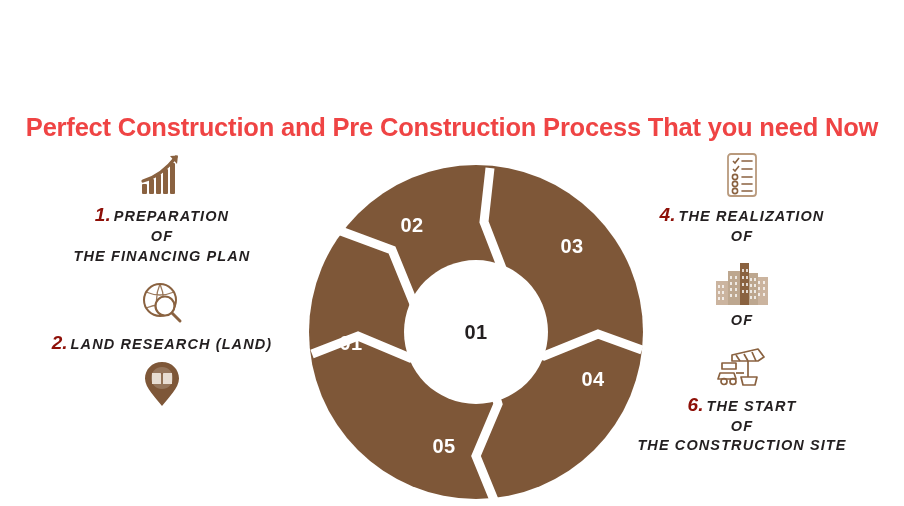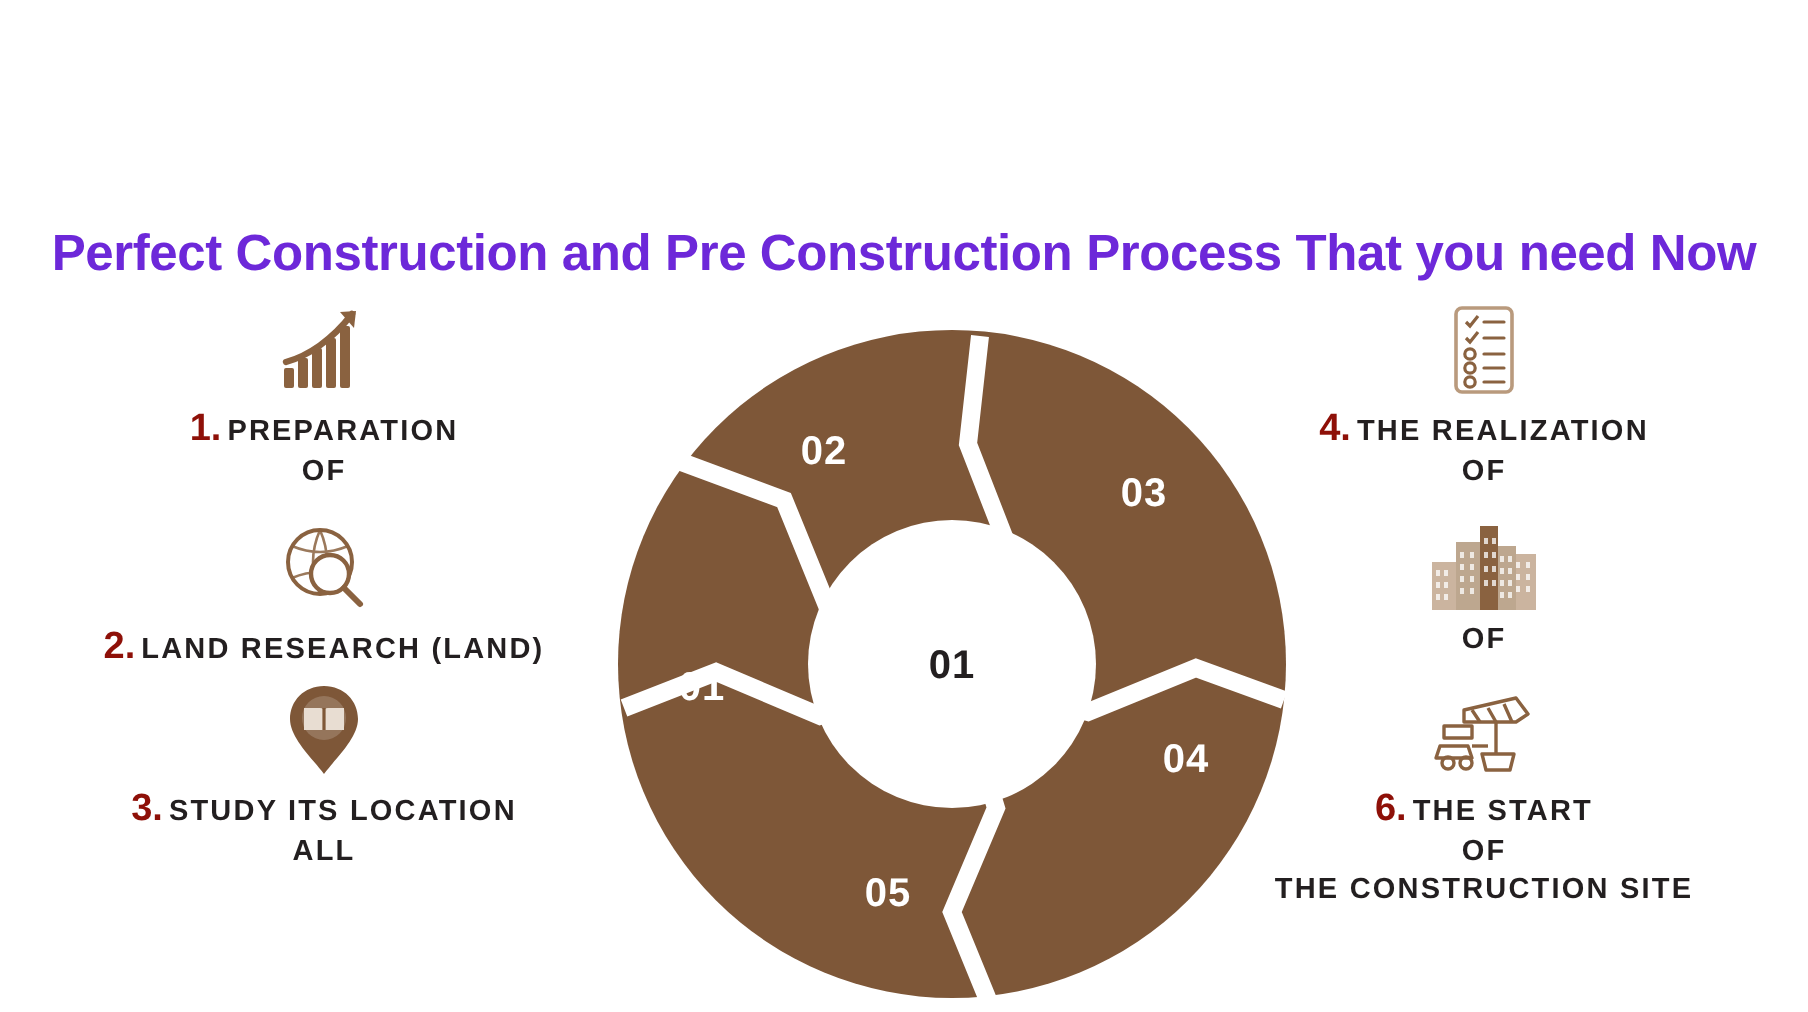--- a/index.html
+++ b/index.html
@@ -18,21 +18,21 @@
 
   
   .page-title {
     position: absolute;
     top: 113px;
     left: 0;
     width: 904px;
     text-align: center;
     font-size: 25.5px;
     font-weight: bold;
-    color: #6d28d9;
+    color: #ef4444;
     letter-spacing: -0.2px;
     white-space: nowrap;
   }
 
   
   .col {
     position: absolute;
     top: 152px;
     width: 300px;
   }
@@ -50,20 +50,21 @@
     height: 46px;
     display: flex;
     align-items: center;
     justify-content: center;
     margin-bottom: 4px;
   }
   .step-icon svg { display: block; }
 
   .step-lines {
     line-height: 1.33;
+    font-style: italic;
   }
   .step-line {
     font-size: 14.5px;
     font-weight: bold;
     color: #231f20;
     letter-spacing: 1.1px;
     text-transform: uppercase;
     white-space: nowrap;
   }
   .step-num {
@@ -123,20 +124,21 @@
         </g>
         <path d="M5 27 C16 24, 28 16, 38 3" stroke="#8a6240" stroke-width="3.2" fill="none" stroke-linecap="round"></path>
         <path d="M32 2 L40 1.5 L39 10 Z" fill="#8a6240"></path>
       </svg>
     </div>
     <div class="step-lines">
       <div class="step-line">
         <span class="step-num">1.</span><span>PREPARATION</span>
       </div>
       <div class="step-line">OF</div>
+      <div class="step-line">THE FINANCING PLAN</div>
     </div>
   </div>
 
   <div class="step s2">
     <div class="step-icon">
       <svg width="46" height="44" viewBox="0 0 46 44">
         <circle cx="21" cy="19" r="16" fill="none" stroke="#8a6240" stroke-width="2"></circle>
         <path d="M7 11 Q21 17, 35 11 M7 27 Q21 21, 35 27 M21 3 Q14 19, 21 35 M21 3 Q28 19, 21 35" fill="none" stroke="#8a6240" stroke-width="1.3" opacity="0.85"></path>
         <circle cx="26" cy="25" r="9.5" fill="#ffffff" stroke="#8a6240" stroke-width="2.2"></circle>
         <line x1="33" y1="32" x2="41" y2="40" stroke="#8a6240" stroke-width="3" stroke-linecap="round"></line>
@@ -155,24 +157,20 @@
         <path d="M20 2 C10 2, 3 9.5, 3 18.5 C3 28, 14 38, 20 46 C26 38, 37 28, 37 18.5 C37 9.5, 30 2, 20 2 Z" fill="#7e5738"></path>
         <circle cx="20" cy="18" r="11" fill="#ffffff" opacity="0.18"></circle>
         <g fill="#e8ddd2">
           <path d="M10 13 h8 q2 0 2 2 v9 h-10 Z"></path>
           <path d="M30 13 h-8 q-2 0 -2 2 v9 h10 Z"></path>
         </g>
         <rect x="19.2" y="13" width="1.6" height="11" fill="#7e5738"></rect>
       </svg>
     </div>
     <div class="step-lines">
-      <div class="step-line">
-        <span class="step-num">3.</span><span>STUDY ITS LOCATION</span>
-      </div>
-      <div class="step-line">ALL</div>
     </div>
   </div>
 </div>
 
 <div class="col col-right">
 
   <div class="step s4">
     <div class="step-icon">
       <svg width="40" height="46" viewBox="0 0 40 46">
         <rect x="6" y="2" width="28" height="42" rx="3" fill="none" stroke="#b99a7d" stroke-width="1.8"></rect>

